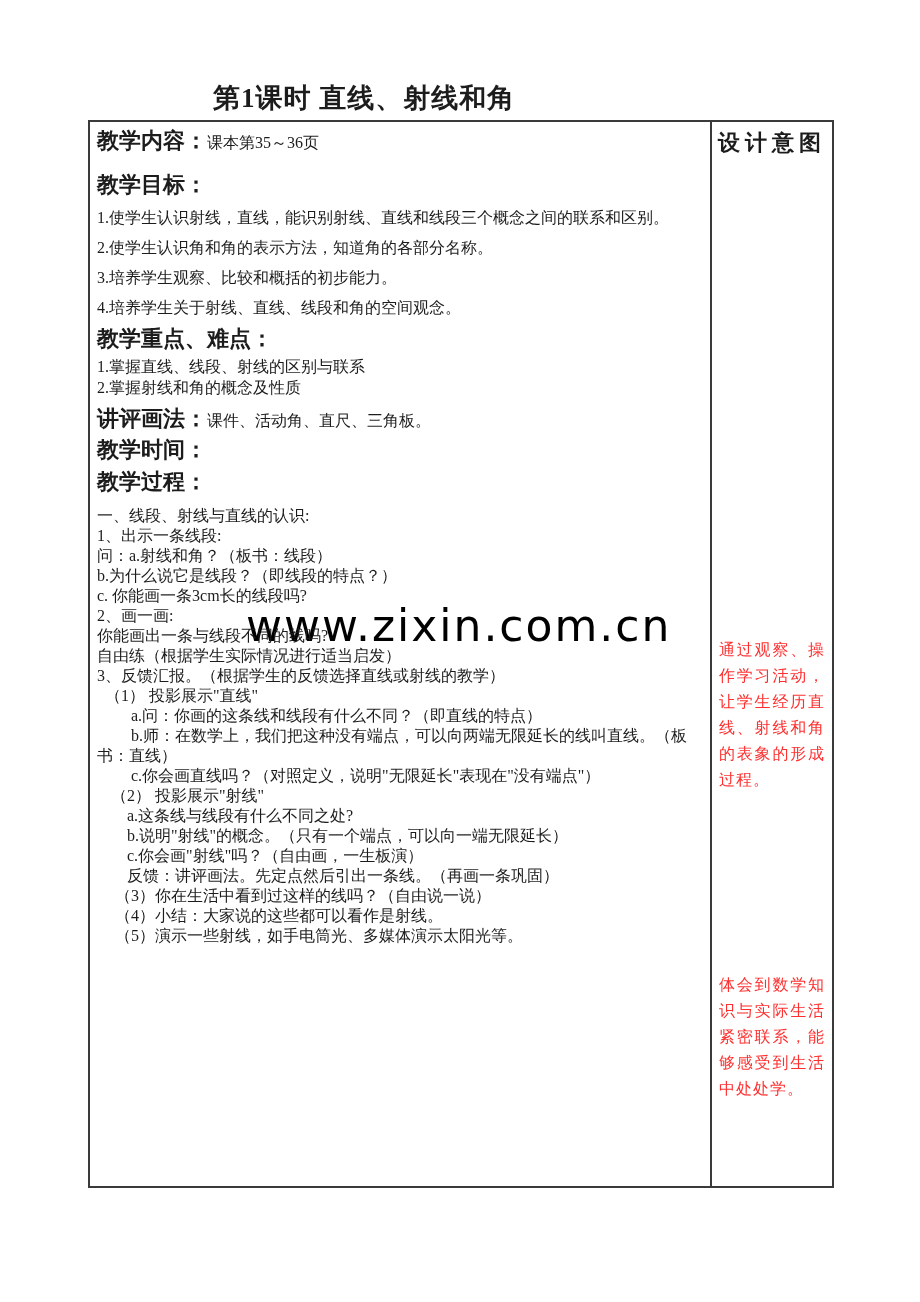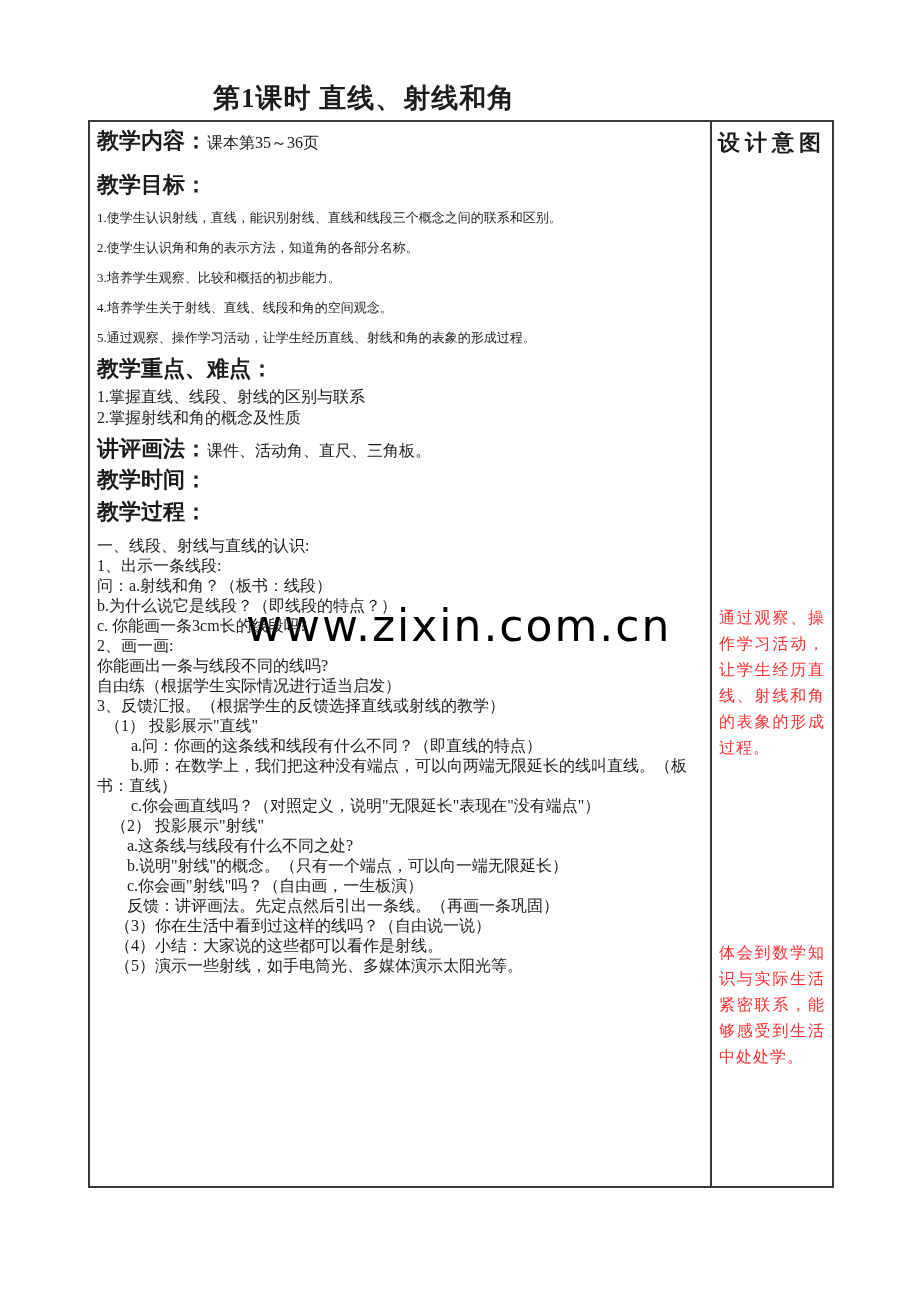--- a/index.html
+++ b/index.html
@@ -66,30 +66,31 @@
   }
   .design-note {
     position: absolute;
     left: 7px;
     width: 106px;
     color: #ff2f2f;
     font-size: 16px;
     line-height: 26px;
     letter-spacing: 1px;
     text-align: justify;
+    margin-top: 32px;
   }
   .note-1 { top: 483px; }
   .note-2 { top: 818px; }
 
   .hrow { line-height: 30px; margin-top: 2px; white-space: nowrap; }
   .h1 { font-size: 22px; font-weight: bold; }
   .val { font-size: 16px; font-weight: normal; }
 
   .h-goal { margin-top: 12px; }
-  .objectives p { font-size: 13px; line-height: 20px; margin: 10px 0 0 0; white-space: nowrap; }
+  .objectives p { font-size: 16px; line-height: 20px; margin: 10px 0 0 0; white-space: nowrap; }
   .objectives p:first-child { margin-top: 6px; }
 
   .h-key { margin-top: 6px; line-height: 30px; white-space: nowrap; }
   .keypoints div { font-size: 16px; line-height: 21px; white-space: nowrap; }
 
   .h-prep { margin-top: 6px; }
   .h-time { margin-top: 0; line-height: 28px; }
   .h-proc { margin-top: 2px; line-height: 28px; }
 
   .plines div { font-size: 16px; line-height: 20px; white-space: nowrap; }
@@ -120,21 +121,20 @@
 
       <div class="hrow h-goal">
         <span class="h1">教学目标：</span>
       </div>
 
       <div class="objectives">
           <p>1.使学生认识射线，直线，能识别射线、直线和线段三个概念之间的联系和区别。</p>
           <p>2.使学生认识角和角的表示方法，知道角的各部分名称。</p>
           <p>3.培养学生观察、比较和概括的初步能力。</p>
           <p>4.培养学生关于射线、直线、线段和角的空间观念。</p>
-          <p>5.通过观察、操作学习活动，让学生经历直线、射线和角的表象的形成过程。</p>
         </div>
 
       <div class="hrow h-key">
         <span class="h1">教学重点、难点：</span>
       </div>
 
       <div class="keypoints">
           <div>1.掌握直线、线段、射线的区别与联系</div>
           <div>2.掌握射线和角的概念及性质</div>
         </div>

